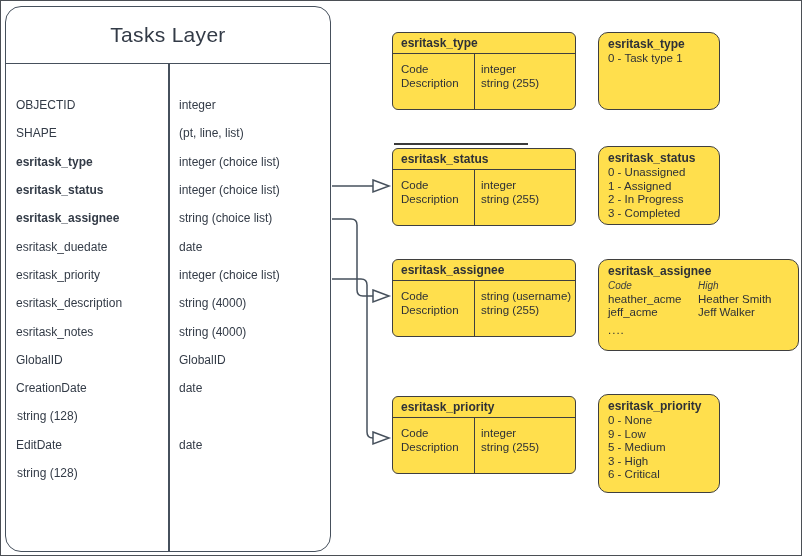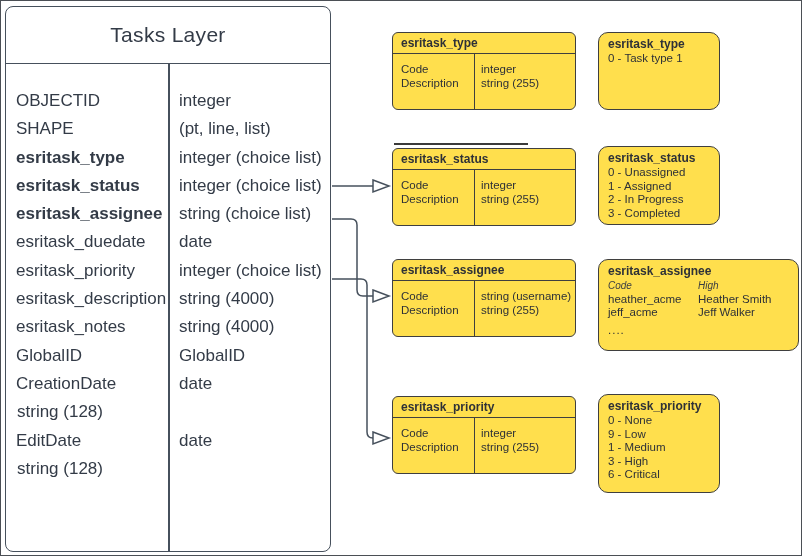--- a/index.html
+++ b/index.html
@@ -4,31 +4,31 @@
 <style>
   html,body{margin:0;padding:0;background:#e8e8e8;}
   #canvas{
     position:relative;width:802px;height:556px;background:#ffffff;
     border:1.5px solid #4b4f55;box-sizing:border-box;overflow:hidden;
     font-family:"Liberation Sans", sans-serif;color:#333b47;
   }
   
   .tasks-table{
     position:absolute;left:4px;top:5px;width:326px;height:546px;
-    background:#fff;border:1.5px solid #46505c;border-radius:8px;box-sizing:border-box;
+    background:#fff;border:1.5px solid #46505c;border-radius:16px;box-sizing:border-box;
   }
   .tasks-header{
     height:56px;border-bottom:1.5px solid #46505c;
     display:flex;align-items:center;justify-content:center;
     font-size:21px;letter-spacing:.3px;
   }
   .tasks-body{position:relative;height:calc(100% - 57.5px);}
   .col-divider{position:absolute;left:162px;top:0;bottom:0;width:1.5px;background:#46505c;}
   .fields{padding-top:27px;}
-  .frow{height:28.3px;display:flex;align-items:flex-start;font-size:17px;}
+  .frow{height:28.3px;display:flex;align-items:center;font-size:12px;}
   .fname{width:162px;padding-left:10px;box-sizing:border-box;white-space:nowrap;}
   .ftype{padding-left:11px;white-space:nowrap;}
   .frow.bold .fname{font-weight:bold;}
   
   .schema{
     position:absolute;left:391px;width:184px;height:78px;box-sizing:border-box;
     background:#ffdf4d;border:1.5px solid #3f3f3f;border-radius:6px;
   }
   .schema-header{
     height:20px;border-bottom:1.5px solid #3f3f3f;
@@ -202,21 +202,21 @@
       <span data-name="assignee-code">jeff_acme</span>
       <span data-name="assignee-label">Jeff Walker</span>
     </div>
     <div class="vals-more" data-name="assignee-more-ellipsis">....</div>
   </div>
   <div class="vals" style="top:393px;height:99px" data-name="values-box-priority">
     <div class="vals-title" data-name="values-title">esritask_priority</div>
     <div data-name="values-lines">
         <div data-name="value-line">0 - None</div>
         <div data-name="value-line">9 - Low</div>
-        <div data-name="value-line">1 - Medium</div>
+        <div data-name="value-line">5 - Medium</div>
         <div data-name="value-line">3 - High</div>
         <div data-name="value-line">6 - Critical</div>
       </div>
   </div>
 
   <svg id="wires" data-name="connector-lines" viewBox="0 0 802 556">
     <g fill="none" stroke="#46505c" stroke-width="1.5">
       <path data-name="connector-status" d="M331 185 H372"></path>
       <path data-name="connector-assignee" d="M331 218 H350 Q356 218 356 224 V289 Q356 295 362 295 H372"></path>
       <path data-name="connector-priority" d="M331 278 H360 Q366 278 366 284 V431 Q366 437 372 437 H372"></path>

